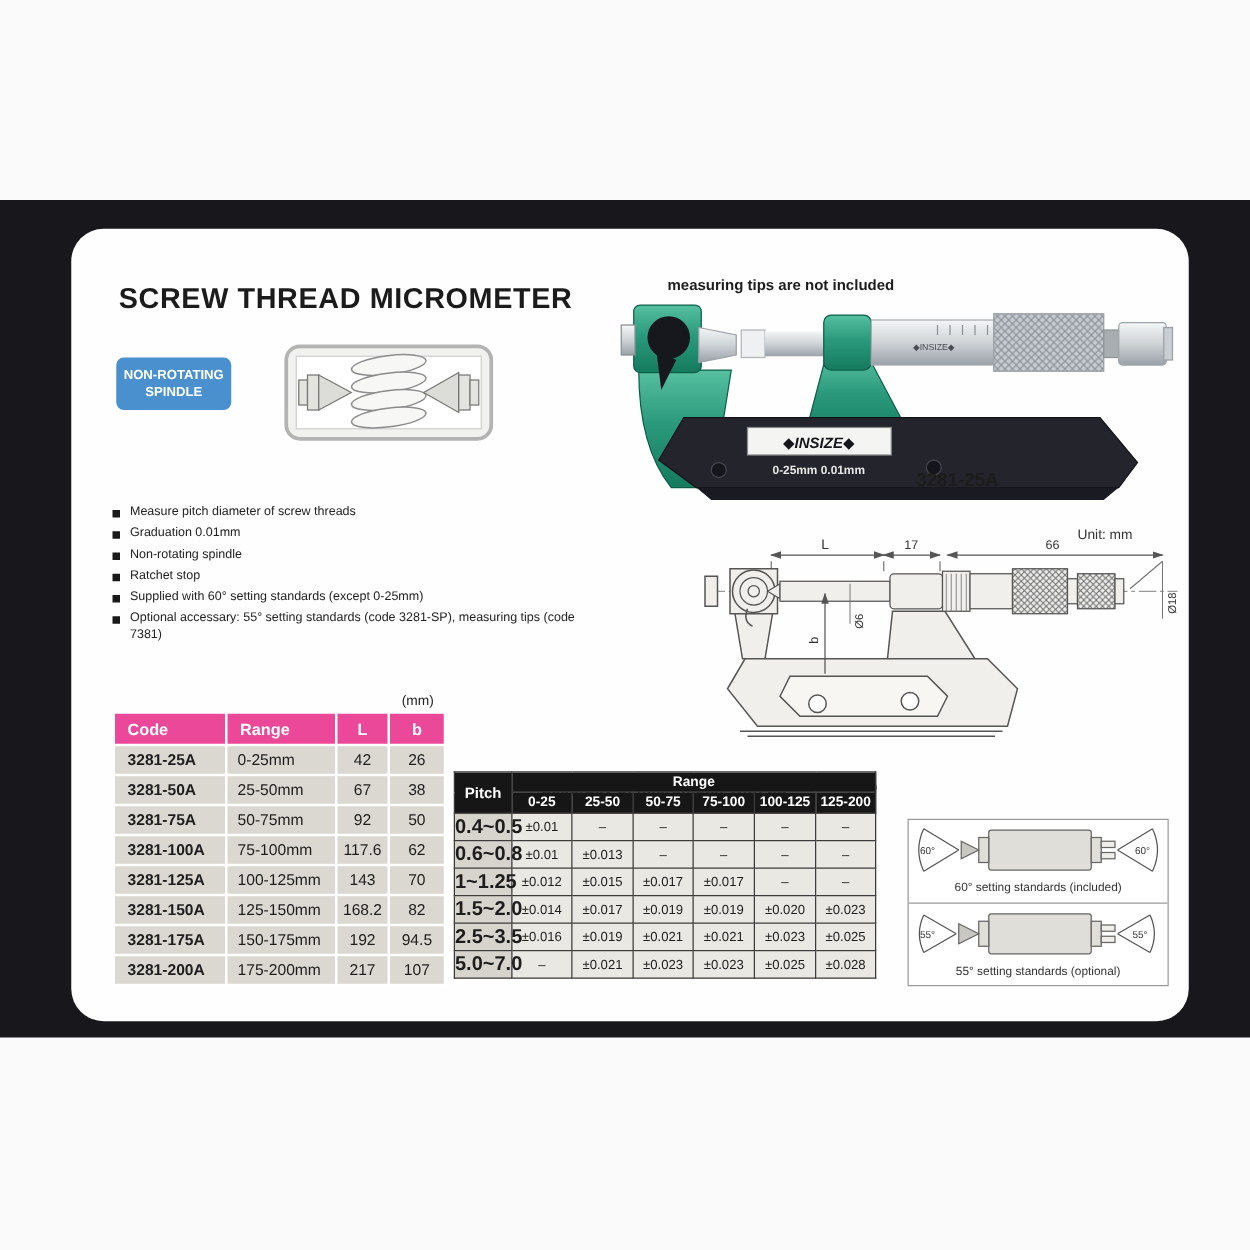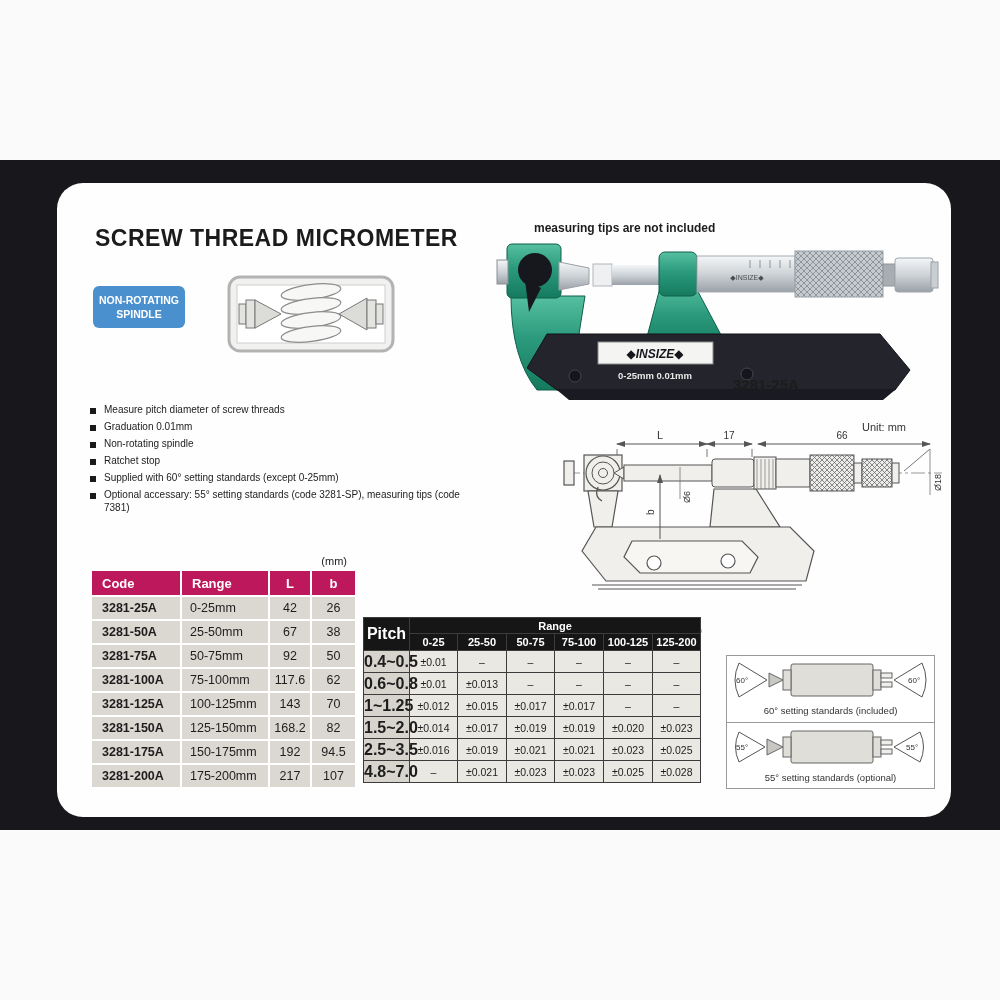--- a/index.html
+++ b/index.html
@@ -25,34 +25,34 @@
 
   .features{position:absolute;left:31px;top:220px;width:398px;}
   .feat{display:flex;margin-bottom:4px;font-size:10px;color:#222;line-height:1.3;}
   .feat .sq{flex:0 0 auto;width:6px;height:6px;background:#1a1a1a;margin:5px 8px 0 2px;}
 
   .tech-svg{position:absolute;left:505px;top:232px;}
   svg text{font-family:"Liberation Sans","DejaVu Sans",sans-serif;}
 
   .spec-unit{position:absolute;left:33px;top:372px;width:257px;text-align:right;font-size:11px;color:#222;}
   table.spec{position:absolute;left:33px;top:386px;width:257px;border-spacing:2px;border-collapse:separate;table-layout:fixed;background:#fff;}
-  table.spec th{background:#be185d;color:#fff;font-size:13px;font-weight:bold;height:24px;padding:0;}
+  table.spec th{background:#ec4899;color:#fff;font-size:13px;font-weight:bold;height:24px;padding:0;}
   table.spec th.l{text-align:left;padding-left:10px;}
   table.spec td{background:#dbd8d1;font-size:12.5px;color:#1d1d1d;height:22px;padding:0;}
   table.spec td.code{font-weight:bold;padding-left:10px;}
   table.spec td.rng{padding-left:8px;}
   table.spec td.num{text-align:center;}
 
   .acc-head{position:absolute;left:306px;top:440px;width:337px;height:14px;}
   .acc-title{width:100%;text-align:center;font-size:13px;font-weight:bold;color:#1c1c1c;}
   .acc-unit{position:absolute;right:-2px;top:1px;font-size:10.5px;color:#222;}
   table.acc{position:absolute;left:306px;top:434px;width:337px;border-collapse:collapse;table-layout:fixed;}
   table.acc th,table.acc td{border:1px solid #3c3c3c;padding:0;}
   table.acc th{background:#161616;color:#fff;font-size:11px;font-weight:bold;text-align:center;}
-  table.acc th.pitchh{font-size:16px;}
+  table.acc th.pitchh{font-size:12px;}
   table.acc tr.r1 th{height:15px;}
   table.acc tr.r2 th{height:16px;}
   table.acc td{background:#eae8e2;font-size:10.5px;color:#1d1d1d;text-align:center;height:21px;}
   table.acc td.pitch{background:#d7d4cd;font-weight:bold;font-size:16px;}
 
   .stdbox{position:absolute;left:669px;top:472px;width:207px;height:132px;border:1px solid #9a9a9a;background:#fff;}
   .std-cell{position:relative;width:207px;height:66px;}
   .std-cell.b{border-top:1px solid #9a9a9a;}
   .std-cap{position:absolute;left:0;top:49px;width:100%;text-align:center;font-size:9.5px;color:#333;}
 </style>
@@ -371,21 +371,21 @@
     <tr>
       <td class="pitch">2.5~3.5</td>
       <td>±0.016</td>
       <td>±0.019</td>
       <td>±0.021</td>
       <td>±0.021</td>
       <td>±0.023</td>
       <td>±0.025</td>
     </tr>
     <tr>
-      <td class="pitch">4.8~7.0</td>
+      <td class="pitch">5.0~7.0</td>
       <td>–</td>
       <td>±0.021</td>
       <td>±0.023</td>
       <td>±0.023</td>
       <td>±0.025</td>
       <td>±0.028</td>
     </tr>
   </tbody>
     </table>
 

